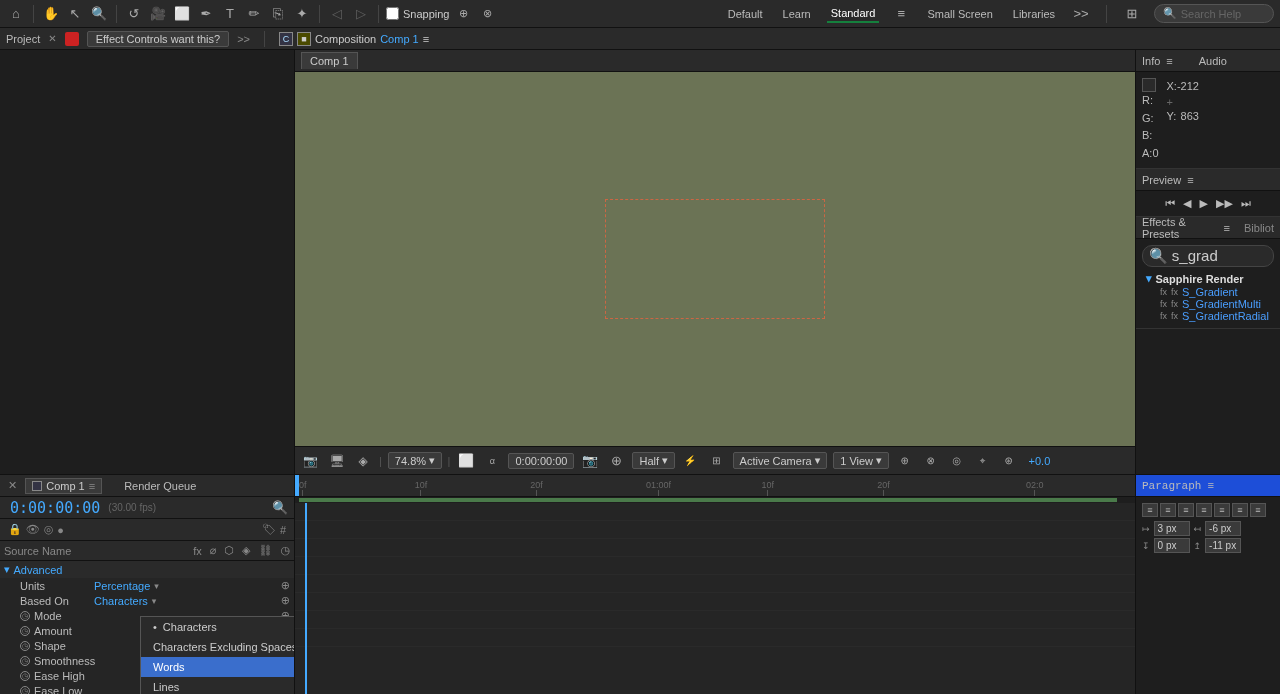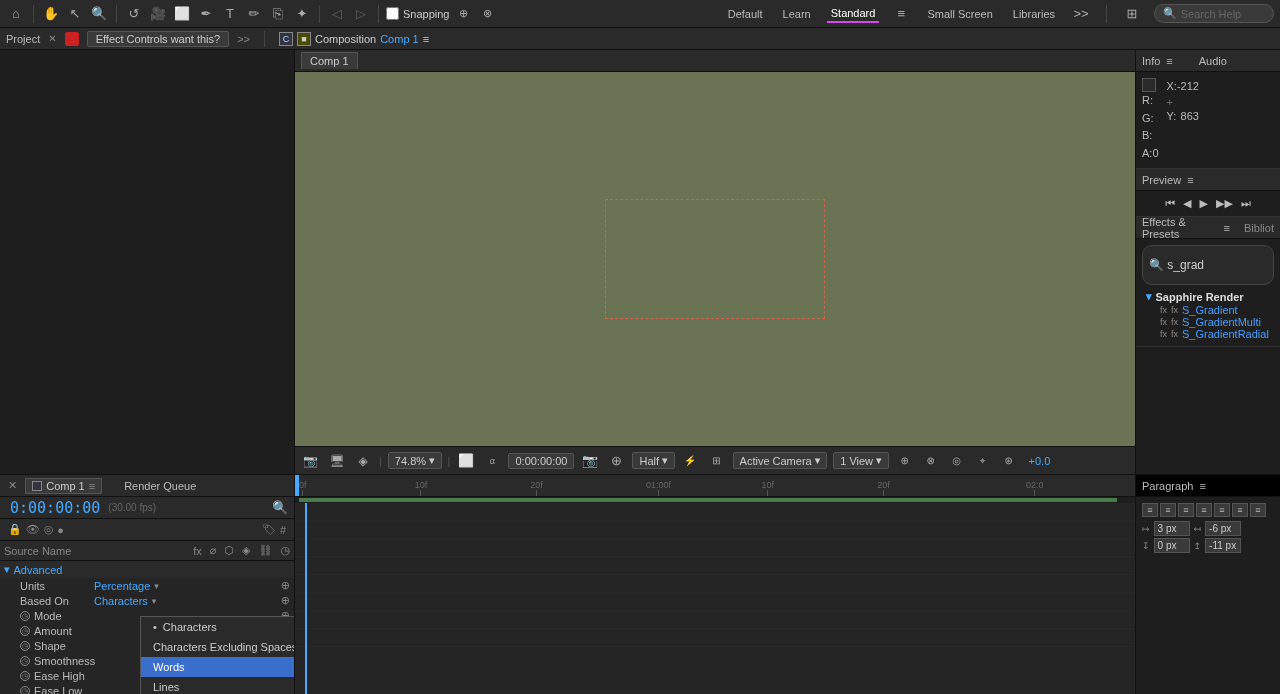--- a/index.html
+++ b/index.html
@@ -45,21 +45,21 @@
       gap: 12px;
     }
     .toolbar-text-btn {
       color: #bbb;
       cursor: pointer;
       padding: 2px 4px;
       font-size: 11px;
     }
     .toolbar-text-btn.active {
       color: #fff;
-      border-bottom: 2px solid #d946ef;
+      border-bottom: 2px solid #15803d;
     }
     .search-box {
       background: #3a3a3a;
       border: 1px solid #555;
       border-radius: 10px;
       padding: 2px 8px;
       color: #ccc;
       font-size: 11px;
       width: 120px;
       display: flex;
@@ -228,23 +228,23 @@
     .color-swatch {
       width: 14px; height: 14px;
       background: #2a2a2a;
       border: 1px solid #555;
       display: inline-block;
     }
     .effects-search {
       background: #2a2a2a;
       border: 1px solid #444;
       border-radius: 10px;
-      padding: 12px 6px;
+      padding: 1px 6px;
       color: #ccc;
-      font-size: 12px;
+      font-size: 15px;
       width: 100%;
       margin-bottom: 4px;
     }
     .effects-tree-item {
       font-size: 11px;
       color: #bbb;
       padding: 1px 0 1px 4px;
       display: flex; align-items: center; gap: 4px;
     }
     .effects-tree-item.folder {
@@ -426,24 +426,24 @@
 
     
     .paragraph-panel {
       width: 145px;
       background: #1e1e1e;
       border-left: 1px solid #111;
       flex-shrink: 0;
     }
     .para-header {
       height: 22px;
-      background: #000000;
+      background: #1d4ed8;
       border-bottom: 1px solid #111;
       display: flex; align-items: center; padding: 0 6px;
-      font-size: 11px; color: #bbb;
+      font-size: 11px; color: #bbb; font-family: Liberation Mono, monospace;
     }
     .para-content {
       padding: 6px;
     }
     .para-align-row {
       display: flex; gap: 2px; margin-bottom: 4px;
     }
     .para-align-btn {
       width: 16px; height: 14px;
       background: #3a3a3a;

